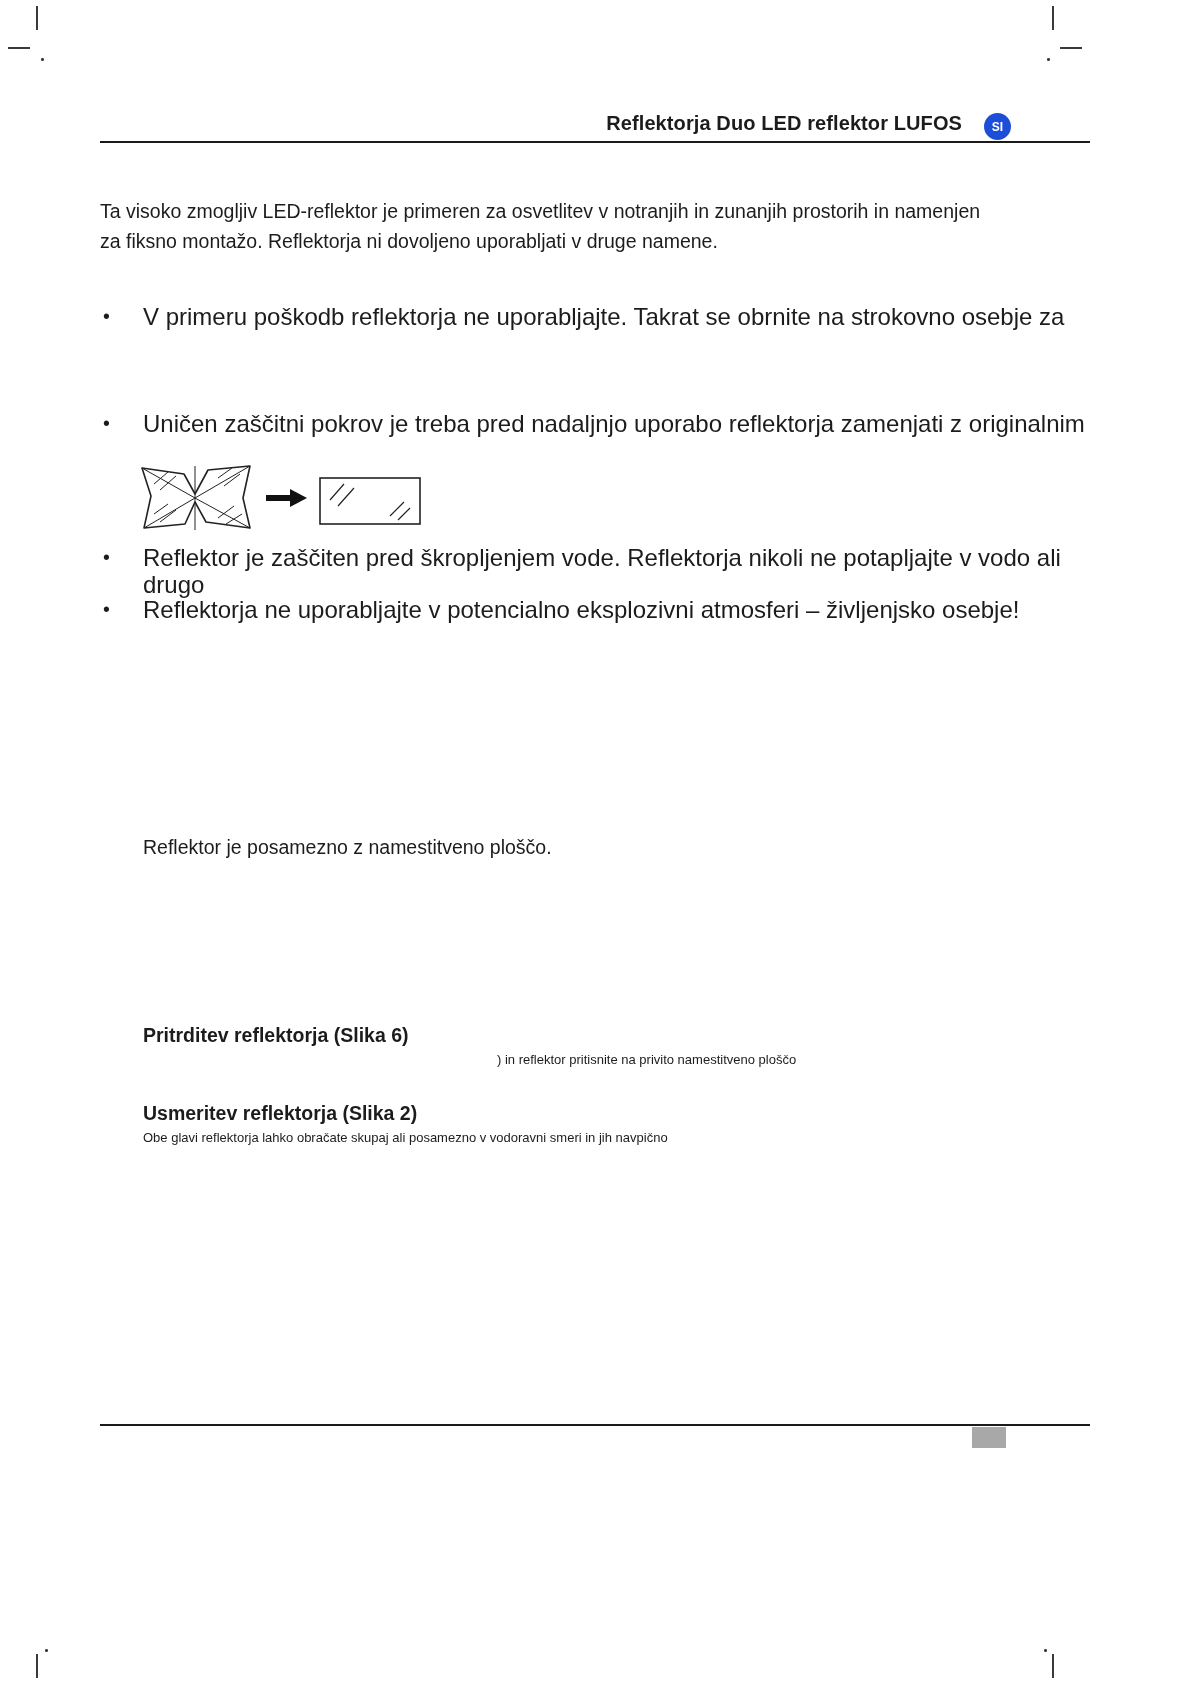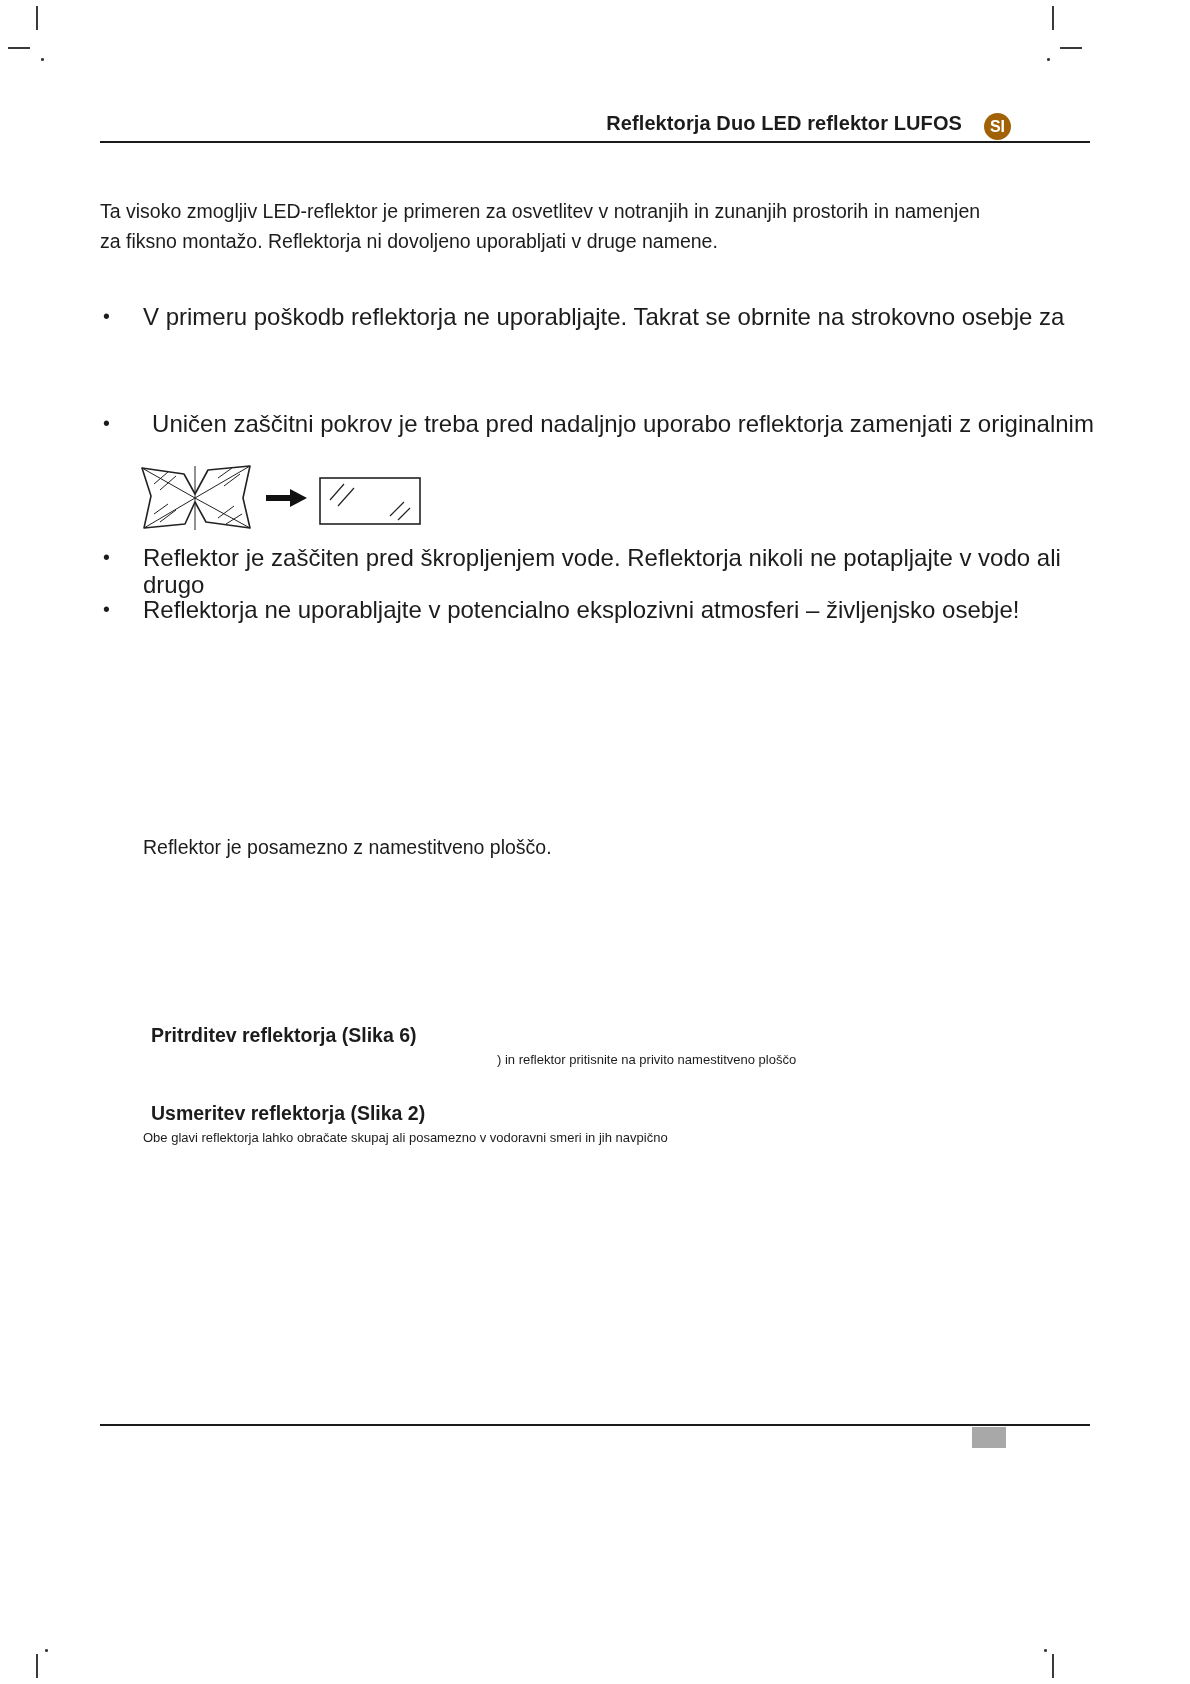--- a/index.html
+++ b/index.html
@@ -20,22 +20,22 @@
 
   
   .page-title {
     position:absolute; top:112px; left:100px; width:862px;
     text-align:right;
     font-size:20px; font-weight:bold; letter-spacing:0.1px;
   }
   .lang-badge {
     position:absolute; top:113px; left:984px;
     width:27px; height:27px; border-radius:50%;
-    background:#a16207; color:#ffffff;
-    font-size:16px; font-weight:bold;
+    background:#1d4ed8; color:#ffffff;
+    font-size:12px; font-weight:bold;
     display:flex; align-items:center; justify-content:center;
   }
   .rule { position:absolute; left:100px; width:990px; height:1.6px; background:#1a1a1a; }
   .rule.header-rule { top:141px; }
   .rule.footer-rule { top:1424px; }
 
   
   .para {
     position:absolute; left:100px; top:196px; width:905px;
     font-size:19.5px; line-height:30px;
@@ -43,29 +43,29 @@
   .bullet {
     position:absolute; left:143px; width:960px;
     font-size:24px; line-height:27px;
   }
   .bullet::before {
     content:"\2022";
     position:absolute; left:-40px; top:0;
     font-size:19.5px; color:#1c1c1c;
   }
   .b1 { top:303px; }
-  .b2 { top:410px;text-align:center; }
+  .b2 { top:410px; }
   .b3 { top:544px; }
   .b4 { top:596px; }
 
   .figure { position:absolute; left:138px; top:462px; width:290px; height:76px; }
 
   .note { position:absolute; left:143px; top:836px; font-size:19.5px; }
 
-  .sec-heading { position:absolute; left:143px; font-size:19.5px; font-weight:bold;margin-left:8px; }
+  .sec-heading { position:absolute; left:143px; font-size:19.5px; font-weight:bold; }
   .sec-body { position:absolute; font-size:13px; }
   .h1 { top:1024px; }
   .t1 { top:1052px; left:497px; }
   .h2 { top:1102px; }
   .t2 { top:1130px; left:143px; }
 
   .footer-marker {
     position:absolute; left:972px; top:1427px;
     width:34px; height:21px; background:#a8a8a8;
   }

